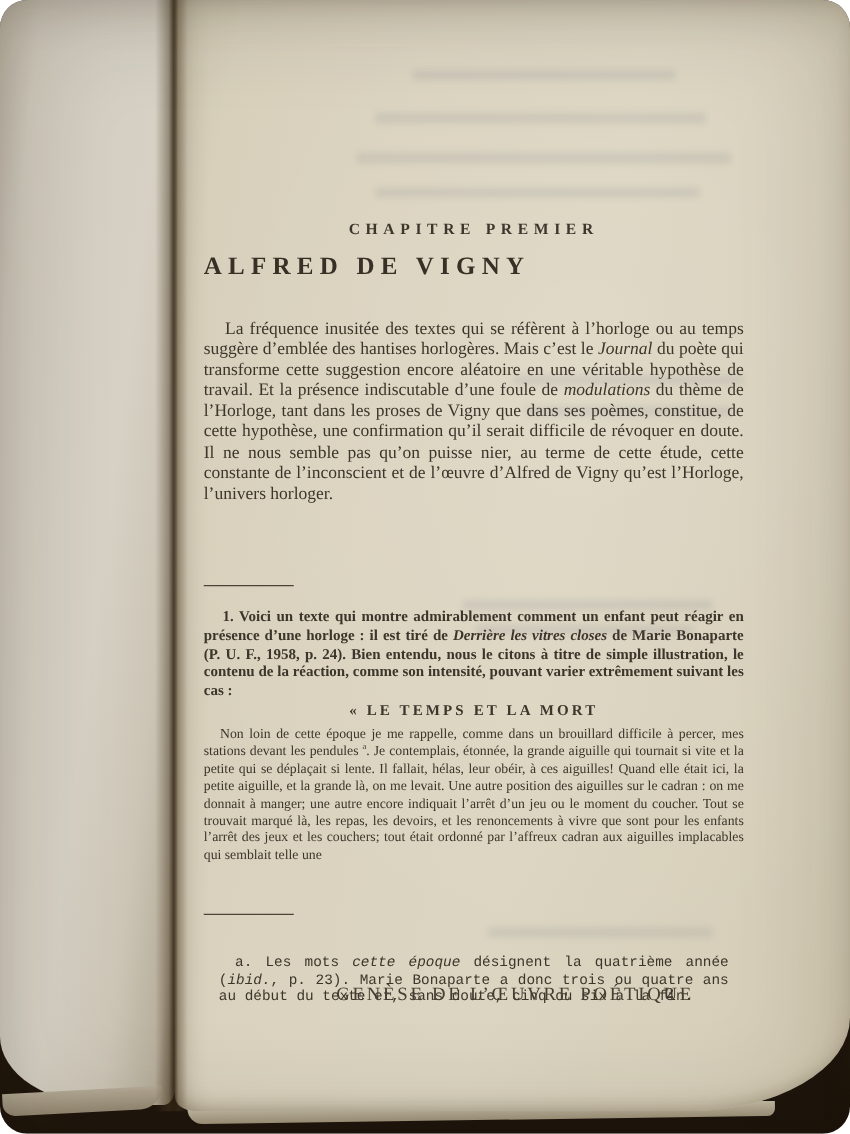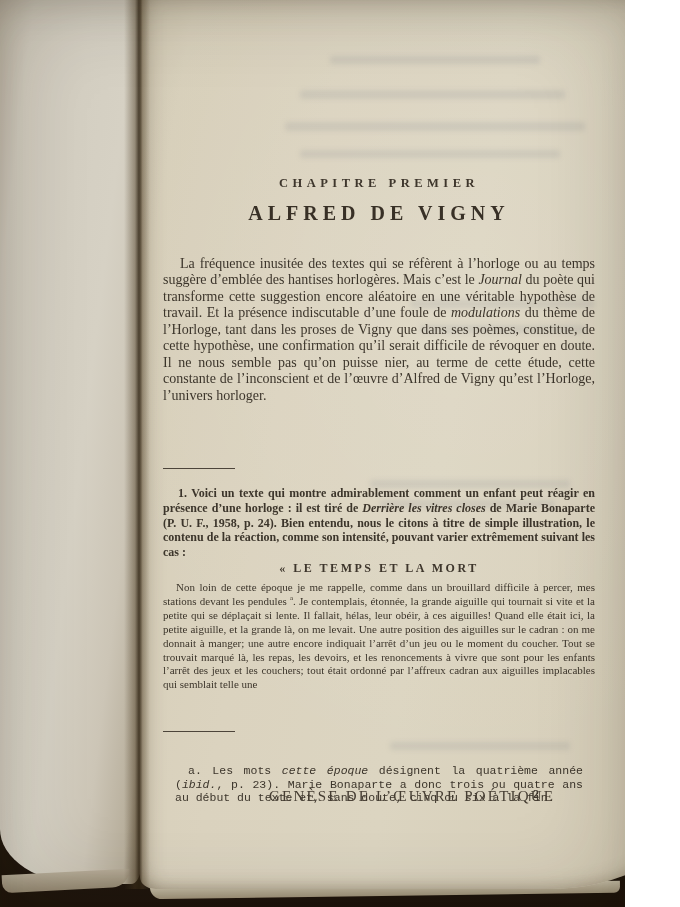--- a/index.html
+++ b/index.html
@@ -1,21 +1,22 @@
 <!DOCTYPE html>
 <html><head>
 <meta charset="utf-8">
 <style>
   html,body{margin:0;padding:0;}
   .photo{
     position:relative;
-    width:625px;height:907px;
+    width:680px;height:907px;
     overflow:hidden;
     background:linear-gradient(175deg,#31251a 0%,#2a1e13 60%,#1c130b 100%);
     font-family:"Liberation Serif","DejaVu Serif",serif;
+    border-radius:22px;
   }
   
   .left-page{
     position:absolute;left:0;top:0;width:141px;height:884px;
     background:linear-gradient(97deg,#beb6a7 0%,#cfc9bc 14%,#d4cfc2 38%,#d6d1c4 55%,#ccc5b6 76%,#b7ae9b 92%,#8f8470 100%);
     border-bottom-left-radius:85px 55px;
     border-bottom-right-radius:10px 18px;
   }
   .left-page-under{
     position:absolute;left:2px;top:872px;width:128px;height:18px;
@@ -59,21 +60,21 @@
   .content{
     position:absolute;left:163px;top:0;width:432px;height:889px;z-index:5;
     color:#3c352b;
   }
   .content > div{position:absolute;left:0;width:432px;}
   .chapter{
     top:176px;text-align:center;
     font-size:12.5px;font-weight:bold;letter-spacing:4.5px;color:#3e362c;
   }
   .title{
-    top:202px;text-align:center;
+    top:202px;
     font-size:20px;font-weight:bold;letter-spacing:5px;color:#383026;
   }
   .body-block{top:256px;font-size:14px;line-height:16.45px;text-align:justify;}
   .body-block p{margin:0;text-indent:17px;}
   sup{font-size:.62em;vertical-align:super;line-height:0;}
   .sep{border-top:1.6px solid #4c443a;height:0;}
   .sep1{top:468px;width:72px !important;}
   .sep2{top:731px;width:72px !important;}
   .note1{top:486px;font-size:12px;line-height:14.8px;text-align:justify;}
   .note1 p{margin:0;text-indent:15px;font-weight:bold;}

